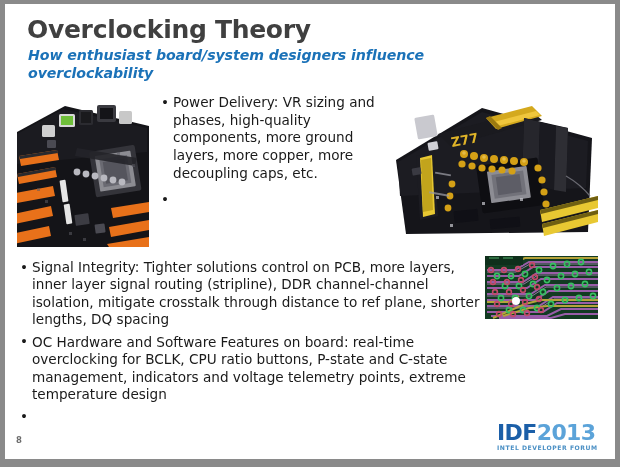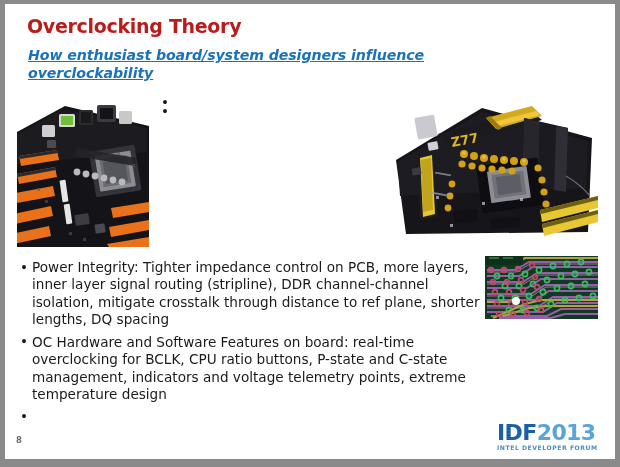--- a/index.html
+++ b/index.html
@@ -14,30 +14,29 @@
   .slide{
     position:absolute;left:5px;top:4px;width:610px;height:455px;
     background:#ffffff;
     box-sizing:border-box;
     overflow:hidden;
   }
 
   
   .title{
     position:absolute;left:22px;top:11px;
-    font-size:19px;font-weight:bold;color:#b91c1c;
+    font-size:25px;font-weight:bold;color:#404040;
     letter-spacing:-0.3px;
     white-space:nowrap;
   }
   .subtitle{
     position:absolute;left:23px;top:42px;width:470px;
     font-size:14.2px;font-weight:bold;font-style:italic;color:#1b72b8;
     line-height:1.28;
     letter-spacing:-0.1px;
-    text-decoration:underline;
   }
 
   
   .img-left{
     position:absolute;left:12px;top:88px;width:132px;height:155px;
     overflow:hidden;
   }
   .img-right{
     position:absolute;left:385px;top:88px;width:208px;height:150px;
     overflow:hidden;
@@ -162,20 +161,21 @@
             <rect x="100" y="60" width="3" height="3"></rect>
           <rect x="115" y="72" width="3" height="3"></rect>
             <rect x="66" y="146" width="3" height="3"></rect>
         </g>
       </svg>
     </div>
 
     <div class="bullets-top">
       <div class="bullet">
         <span class="dot">•</span>
+        <span>Power Delivery: VR sizing and phases, high-quality components, more ground layers, more copper, more decoupling caps, etc.</span>
       </div>
       <div class="bullet">
         <span class="dot">•</span>
       </div>
     </div>
 
     <div class="img-right">
       <svg width="208" height="150" viewBox="0 0 208 150" xmlns="http://www.w3.org/2000/svg">
         <rect x="0" y="0" width="208" height="150" fill="#ffffff"></rect>
         <path d="M6 68 L92 16 L202 46 L198 140 L16 142 Z" fill="#15151a"></path>
@@ -351,21 +351,21 @@
             <circle cx="56" cy="54" r="2.4"></circle>
         </g>
 
         <circle cx="31" cy="45" r="4" fill="#ffffff"></circle>
       </svg>
     </div>
 
     <div class="bullets-bottom">
       <div class="bullet">
         <span class="dot">•</span>
-        <span>Power Integrity: Tighter impedance control on PCB, more layers, inner layer signal routing (stripline), DDR channel-channel isolation, mitigate crosstalk through distance to ref plane, shorter lengths, DQ spacing</span>
+        <span>Signal Integrity: Tighter solutions control on PCB, more layers, inner layer signal routing (stripline), DDR channel-channel isolation, mitigate crosstalk through distance to ref plane, shorter lengths, DQ spacing</span>
       </div>
       <div class="bullet">
         <span class="dot">•</span>
         <span>OC Hardware and Software Features on board: real-time overclocking for BCLK, CPU ratio buttons, P-state and C-state management, indicators and voltage telemetry points, extreme temperature design</span>
       </div>
       <div class="bullet">
         <span class="dot">•</span>
       </div>
     </div>
 

